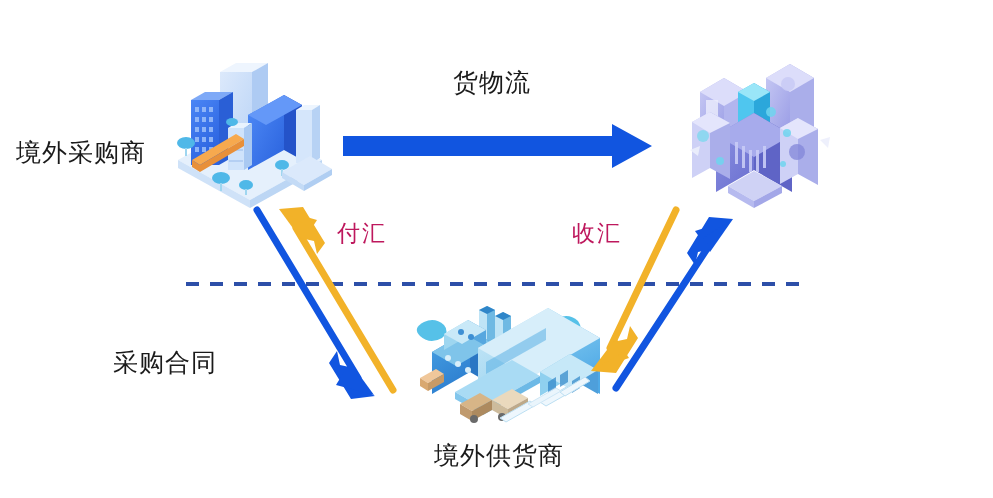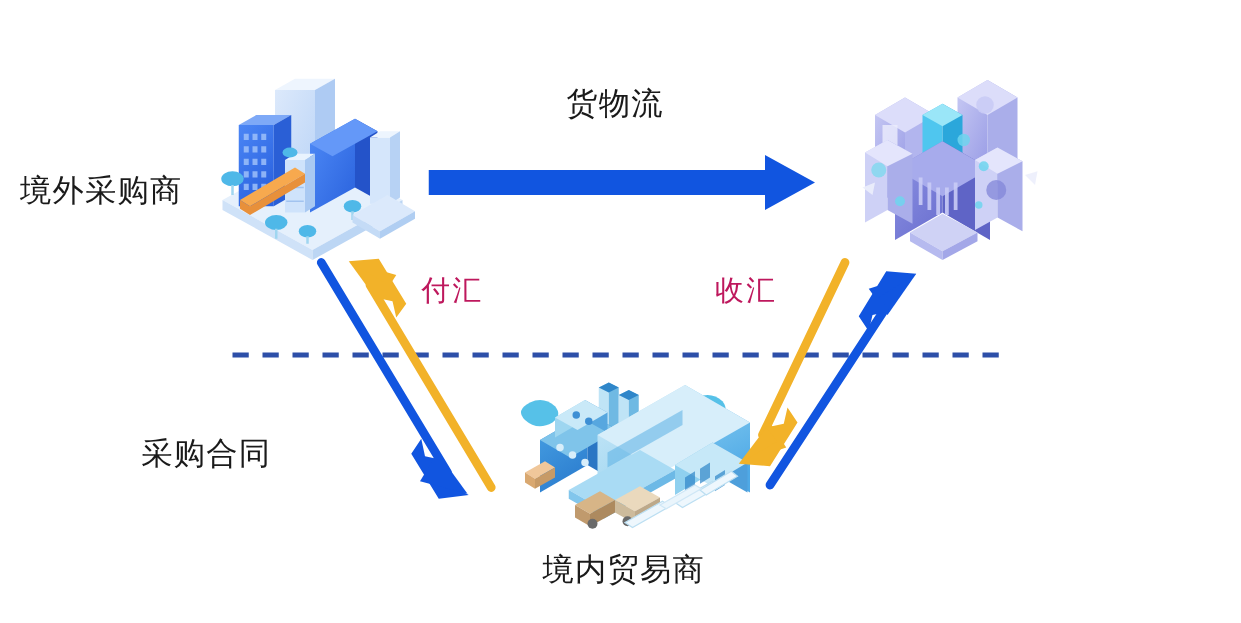--- a/index.html
+++ b/index.html
@@ -326,15 +326,15 @@
 
   <div class="label label-dark" id="label-goods-flow">货物流</div>
 
   <div class="label label-red" id="label-pay-fx">付汇</div>
 
   <div class="label label-red" id="label-recv-fx">收汇</div>
 
   <div class="label label-dark" id="label-purchase">采购合同</div>
 
 
-  <div class="label label-dark" id="label-trader">境内贸易商</div>
+  <div class="label label-dark" id="label-trader">境外供货商</div>
 
 </div>
 
 </body></html>

